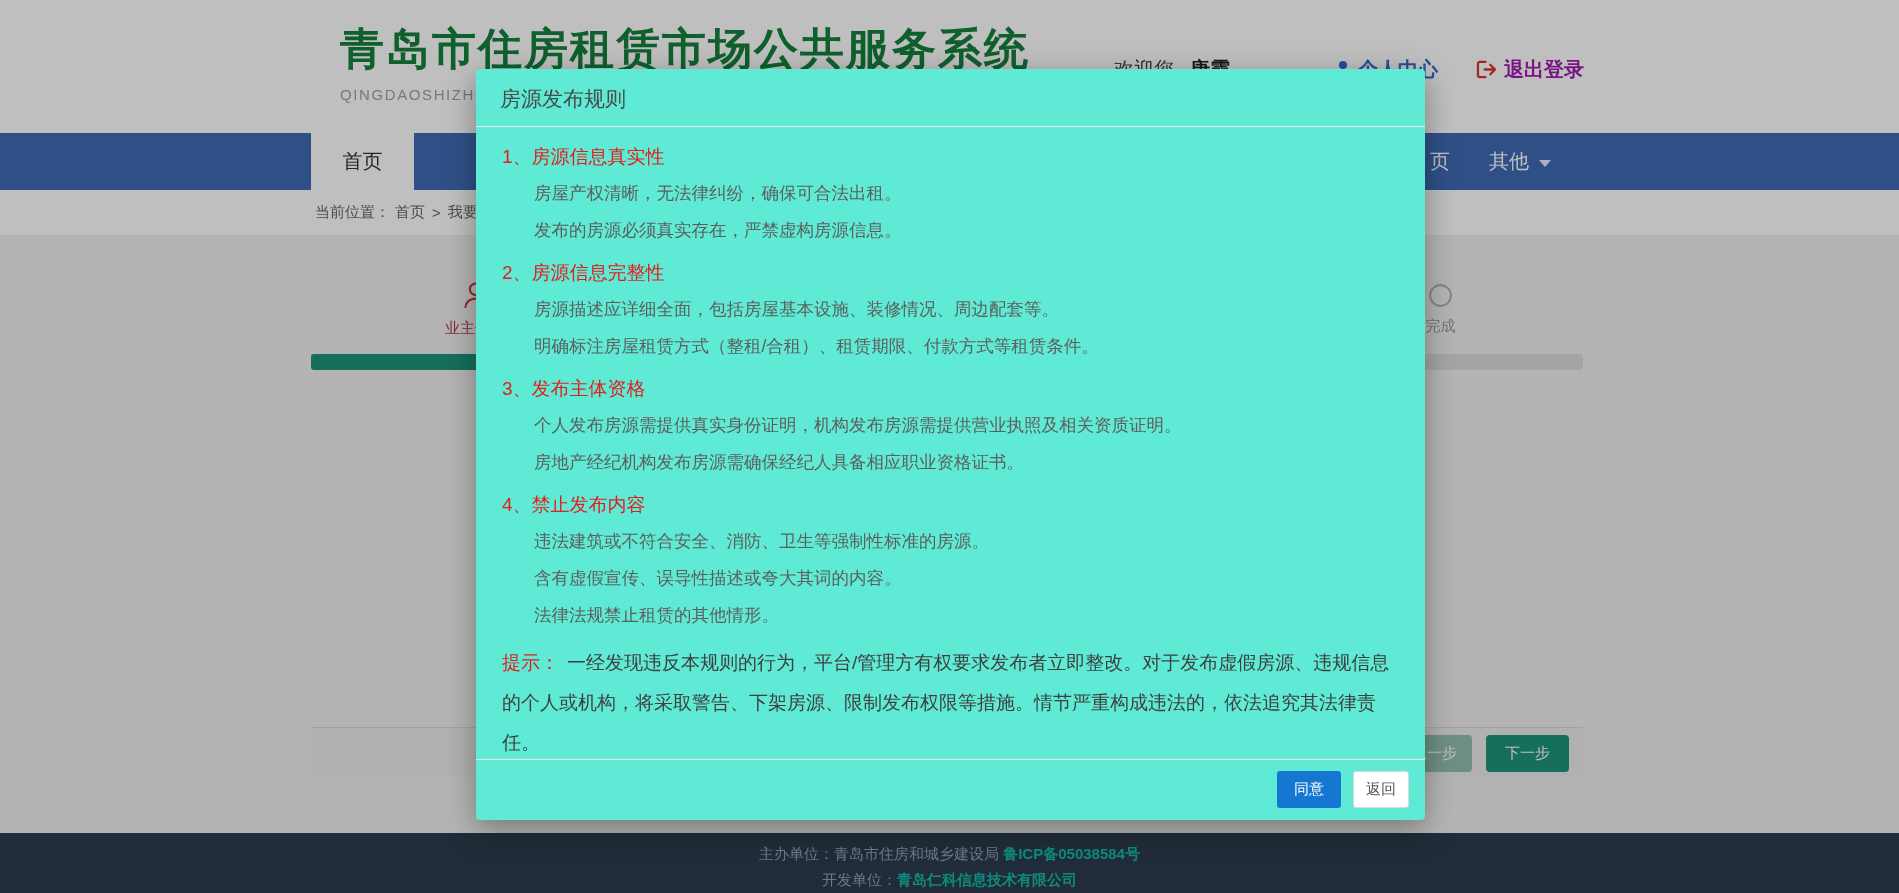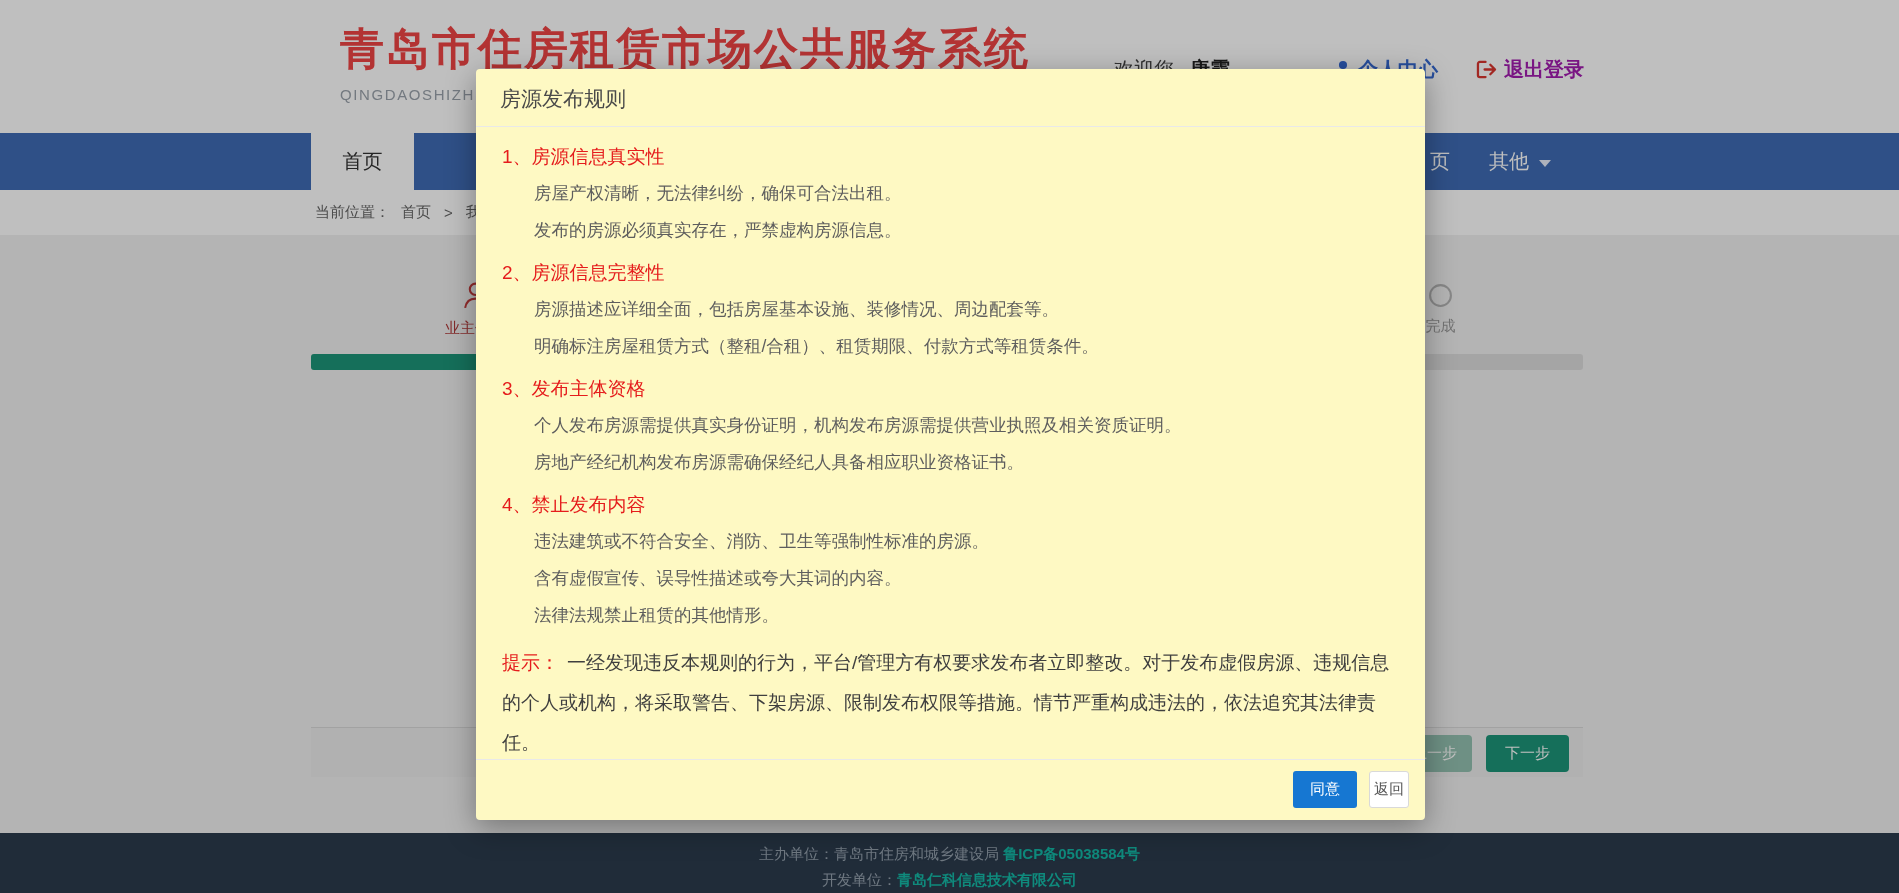--- a/index.html
+++ b/index.html
@@ -5,40 +5,40 @@
   * { margin:0; padding:0; box-sizing:border-box; }
   body { background:#888; }
   .page {
     position:relative; width:1899px; height:893px; overflow:hidden;
     background:#f0f0f0;
     font-family:"Liberation Sans","DejaVu Sans",sans-serif;
   }
   
   .header { position:absolute; top:0; left:0; width:100%; height:133px; background:#ffffff; }
   .brand { position:absolute; left:340px; top:20px; }
-  .brand-title { font-size:44px; font-weight:bold; color:#ef4444; letter-spacing:2px; font-family:"DejaVu Sans",sans-serif; }
+  .brand-title { font-size:44px; font-weight:bold; color:#15803d; letter-spacing:2px; font-family:"DejaVu Sans",sans-serif; }
   .brand-sub { margin-top:7px; font-size:15px; color:#9aa2ab; letter-spacing:1.6px; }
   .user-area { position:absolute; left:1114px; top:56px; display:flex; align-items:center; font-size:20px; white-space:nowrap; }
   .welcome { color:#444; }
   .username { color:#222; font-weight:bold; margin-left:16px; }
   .icon-person { margin-left:104px; display:inline-flex; }
   .user-center { color:#3468d0; font-weight:bold; margin-left:6px; cursor:pointer; }
   .icon-logout { margin-left:38px; display:inline-flex; }
   .logout { color:#a21caf; font-weight:bold; margin-left:7px; cursor:pointer; }
   
   .nav { position:absolute; top:133px; left:0; width:100%; height:57px; background:#3f6bb4; }
   .nav-home { position:absolute; left:311px; top:0; width:103px; height:57px; background:#ffffff; color:#333;
               font-size:20px; display:flex; align-items:center; justify-content:center; cursor:pointer; }
   .nav-partial { position:absolute; left:1430px; top:0; height:57px; display:flex; align-items:center; color:#fff; font-size:20px; }
   .nav-other { position:absolute; left:1489px; top:0; height:57px; display:flex; align-items:center; color:#fff; font-size:20px; cursor:pointer; }
   .caret { width:0; height:0; border-left:6px solid transparent; border-right:6px solid transparent;
            border-top:7px solid #e8eefb; margin-left:10px; margin-top:3px; }
   
   .crumb-bar { position:absolute; top:190px; left:0; width:100%; height:45px; background:#ffffff; }
-  .crumb { position:absolute; left:315px; top:0; height:45px; display:flex; align-items:center; font-size:15px; color:#666;gap:6px; }
+  .crumb { position:absolute; left:315px; top:0; height:45px; display:flex; align-items:center; font-size:15px; color:#666; }
   .crumb a { color:#666; text-decoration:none; margin:0 5px; cursor:pointer; }
   .crumb .sep { margin:0 2px; }
   .crumb .cur { margin-left:5px; }
   
   .step { position:absolute; text-align:center; }
   .step-owner { left:436px; top:281px; width:78px; }
   .step-owner .step-label { color:#b03b3b; }
   .step-finish { left:1398px; top:283px; width:85px; }
   .step-finish .step-label { color:#999; }
   .step-label { font-size:15px; margin-top:5px; }
@@ -50,31 +50,31 @@
   .btn-prev { background:#93c1b0; color:#fff; padding:9px 15px; }
   .btn-next { background:#1d9578; color:#fff; padding:9px 19px; }
   
   .footer { position:absolute; bottom:0; left:0; width:100%; height:60px; background:#2b3b4d; }
   .footer-line { position:absolute; width:100%; text-align:center; font-size:15px; color:#94a1ad; }
   .footer-line1 { top:12px; }
   .footer-line2 { top:38px; }
   .footer-strong { color:#14b8a6; font-weight:bold; }
   
   .overlay { position:absolute; inset:0; background:rgba(0,0,0,0.25); z-index:5; }
-  .modal { position:absolute; left:476px; top:69px; width:949px; height:751px; background:#fef9c3; z-index:10;
+  .modal { position:absolute; left:476px; top:69px; width:949px; height:751px; background:#5eead4; z-index:10;
            border-radius:4px; box-shadow:0 8px 30px rgba(0,0,0,0.35); display:flex; flex-direction:column; }
   .modal-header { padding:16px 24px 13px; font-size:21px; color:#4a4a4a; border-bottom:1px solid #e9e9e9; }
   .modal-body { flex:1; padding:6px 26px 0; overflow:hidden; }
   .rule-heading { color:#e51c1c; font-size:19px; line-height:36px; margin-top:6px; }
   .rule-line { color:#5e5e5e; font-size:17.5px; line-height:37px; margin-left:32px; }
   .tip { margin-top:9px; font-size:19px; line-height:40px; color:#3f3f3f; }
   .tip-label { color:#e51c1c; margin-right:8px; }
   .modal-footer { border-top:1px solid #e9e9e9; padding:11px 16px 12px; display:flex; justify-content:flex-end; align-items:flex-end; gap:12px; }
   .btn-agree { background:#1677d2; color:#fff; padding:9px 17px; border-radius:3px; border:none; font-size:15px; cursor:pointer; font-family:inherit; }
-  .btn-back { background:#fff; color:#555; padding:8px 4px; border-radius:3px; border:1px solid #d9d9d9; font-size:15px; cursor:pointer; font-family:inherit; }
+  .btn-back { background:#fff; color:#555; padding:8px 12px; border-radius:3px; border:1px solid #d9d9d9; font-size:15px; cursor:pointer; font-family:inherit; }
 </style>
 </head>
 <body>
 
 <div class="page">
 
   <div class="header">
     <div class="brand">
       <div class="brand-title">青岛市住房租赁市场公共服务系统</div>
       <div class="brand-sub">QINGDAOSHIZHUFANGZULINSHICHANGGONGGONGFUWUXITONG</div>

